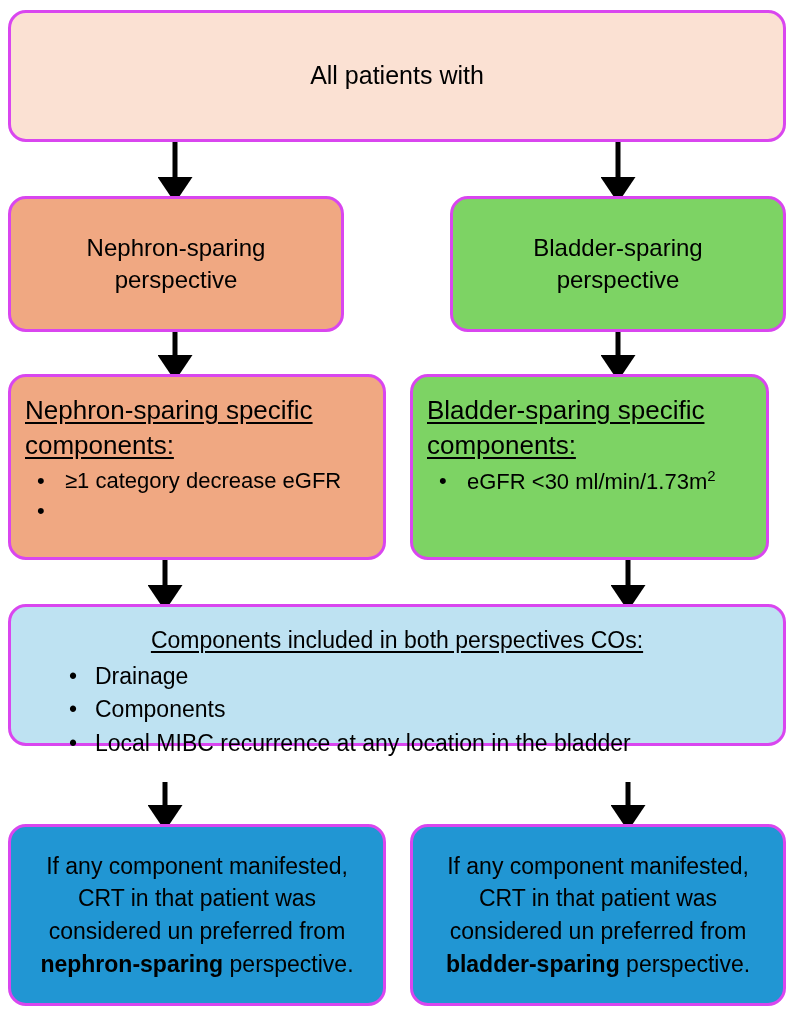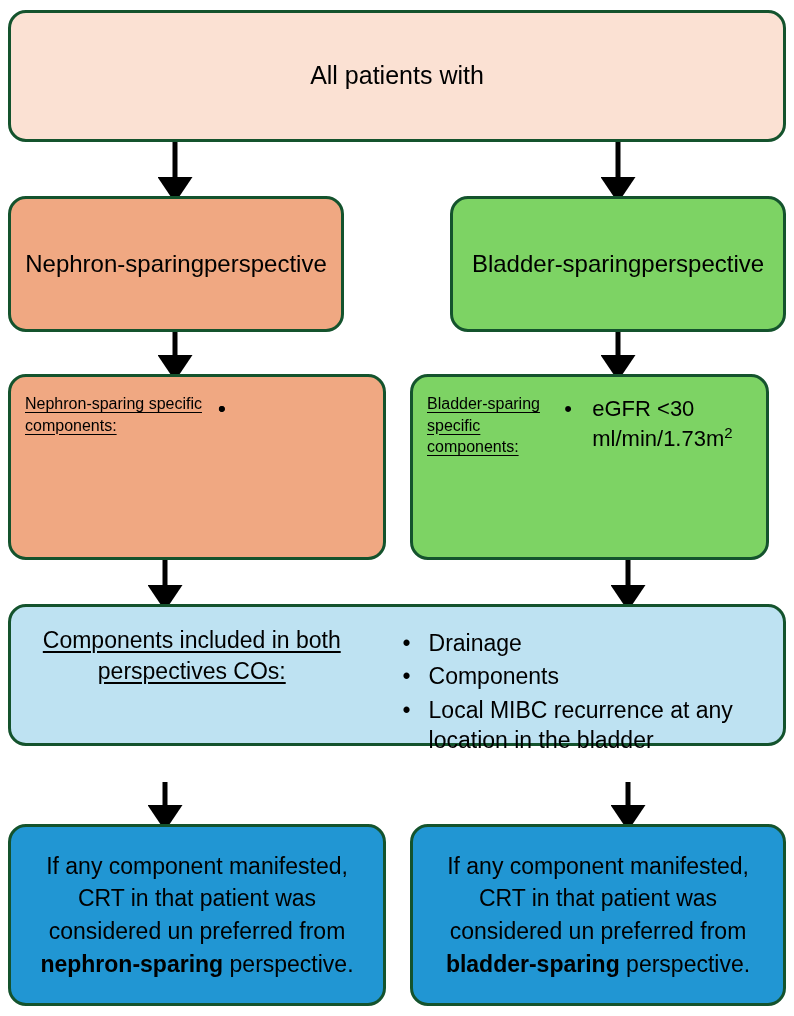--- a/index.html
+++ b/index.html
@@ -20,24 +20,24 @@
     position: absolute;
     left: 0;
     top: 0;
     width: 794px;
     height: 1016px;
   }
 
   .node {
     position: absolute;
     box-sizing: border-box;
-    border: 3px solid #14532d;
+    border: 3px solid #d946ef;
     border-radius: 18px;
     display: flex;
-    flex-direction: row;
+    flex-direction: column;
     justify-content: center;
     z-index: 2;
   }
 
   
   #node-all-patients {
     left: 8px;
     top: 10px;
     width: 778px;
     height: 132px;
@@ -123,21 +123,21 @@
     height: 182px;
     background: #2196d3;
     align-items: center;
     text-align: center;
     font-size: 23px;
     line-height: 1.42;
     padding: 0 16px;
   }
 
   .box-heading {
-    font-size: 16px;
+    font-size: 26px;
     text-decoration: underline;
     text-underline-offset: 3px;
     line-height: 1.35;
     margin: 0 0 2px 4px;
   }
   #node-shared-components .box-heading {
     text-align: center;
     margin-left: 0;
     font-size: 23px;
   }
@@ -215,20 +215,21 @@
 </div>
 
 <div class="node" id="node-nephron-components">
   <div class="box-heading">
     <span>Nephron-sparing specific</span><br>
     <span>components:</span>
   </div>
   <ul class="bullets">
     <li>
       <span class="dot">•</span>
+      <span>≥1 category decrease eGFR</span>
     </li>
     <li>
       <span class="dot">•</span>
     </li>
   </ul>
 </div>
 
 <div class="node" id="node-bladder-components">
   <div class="box-heading">
     <span>Bladder-sparing specific</span><br>

